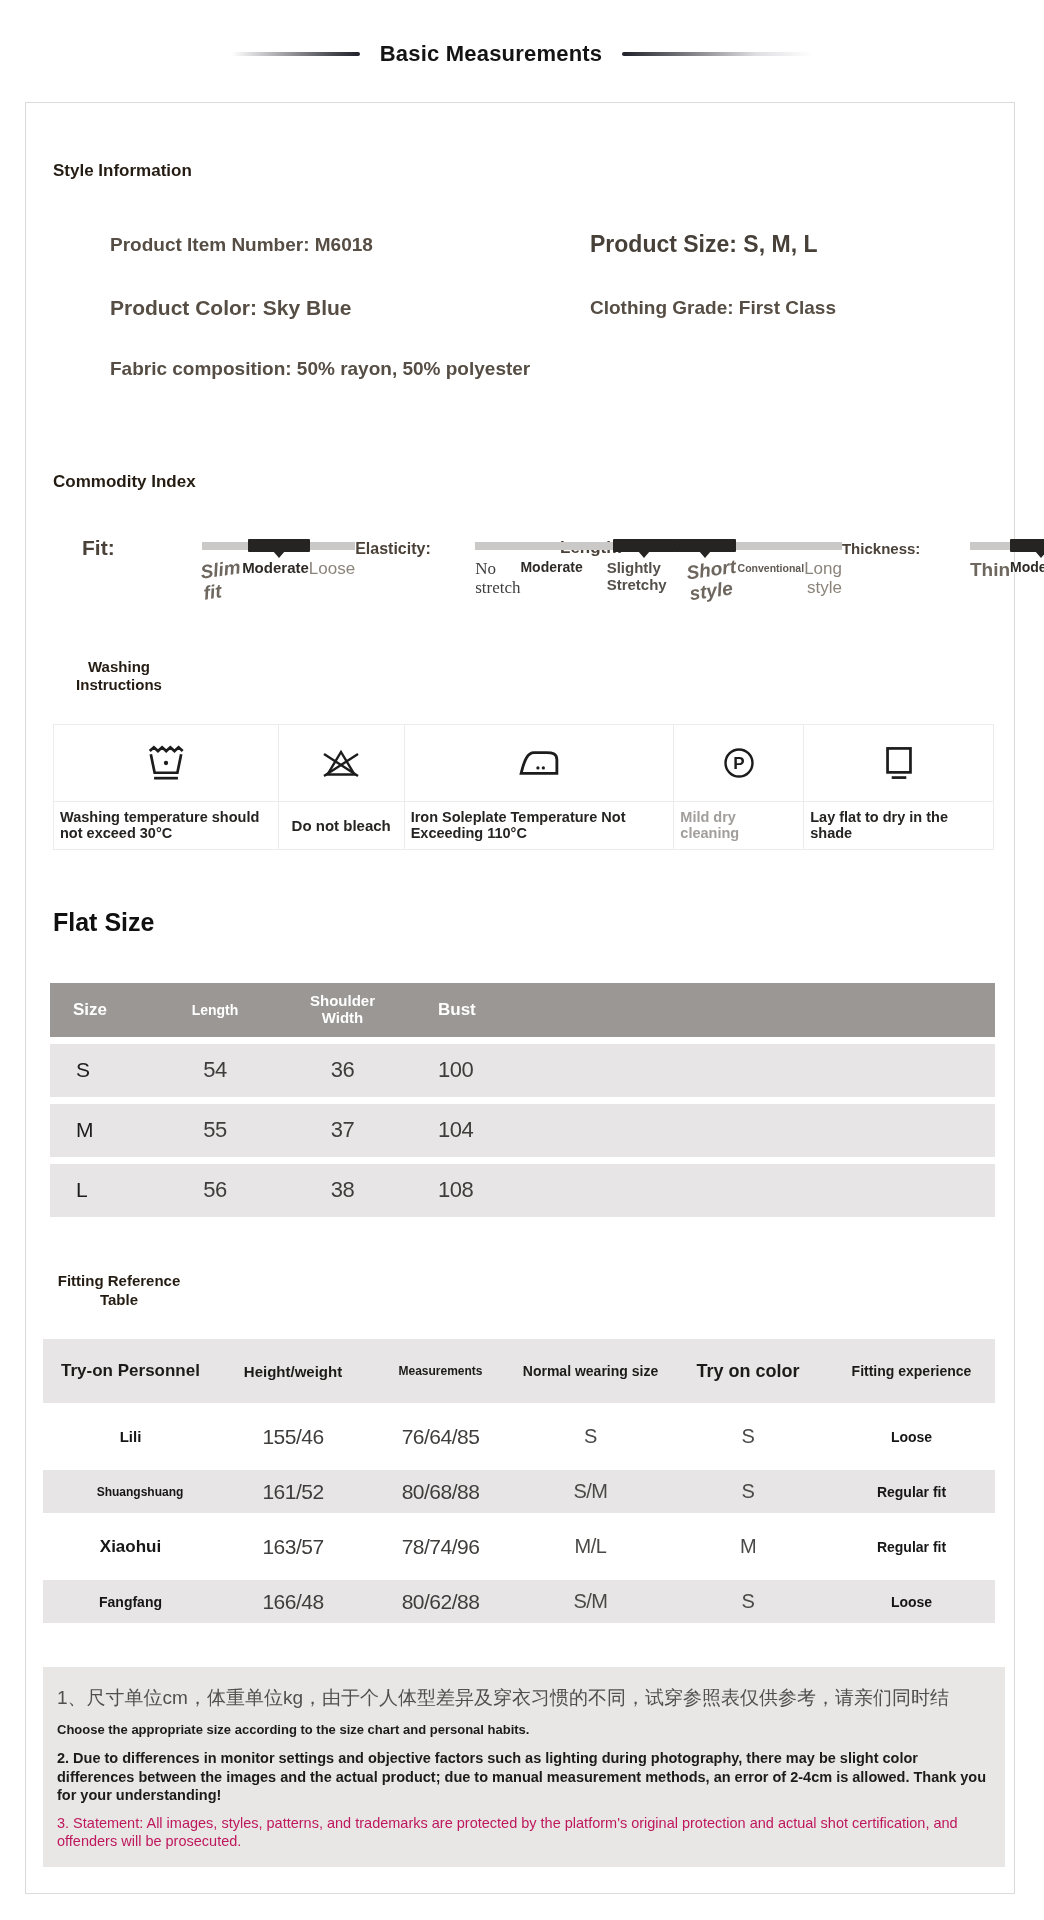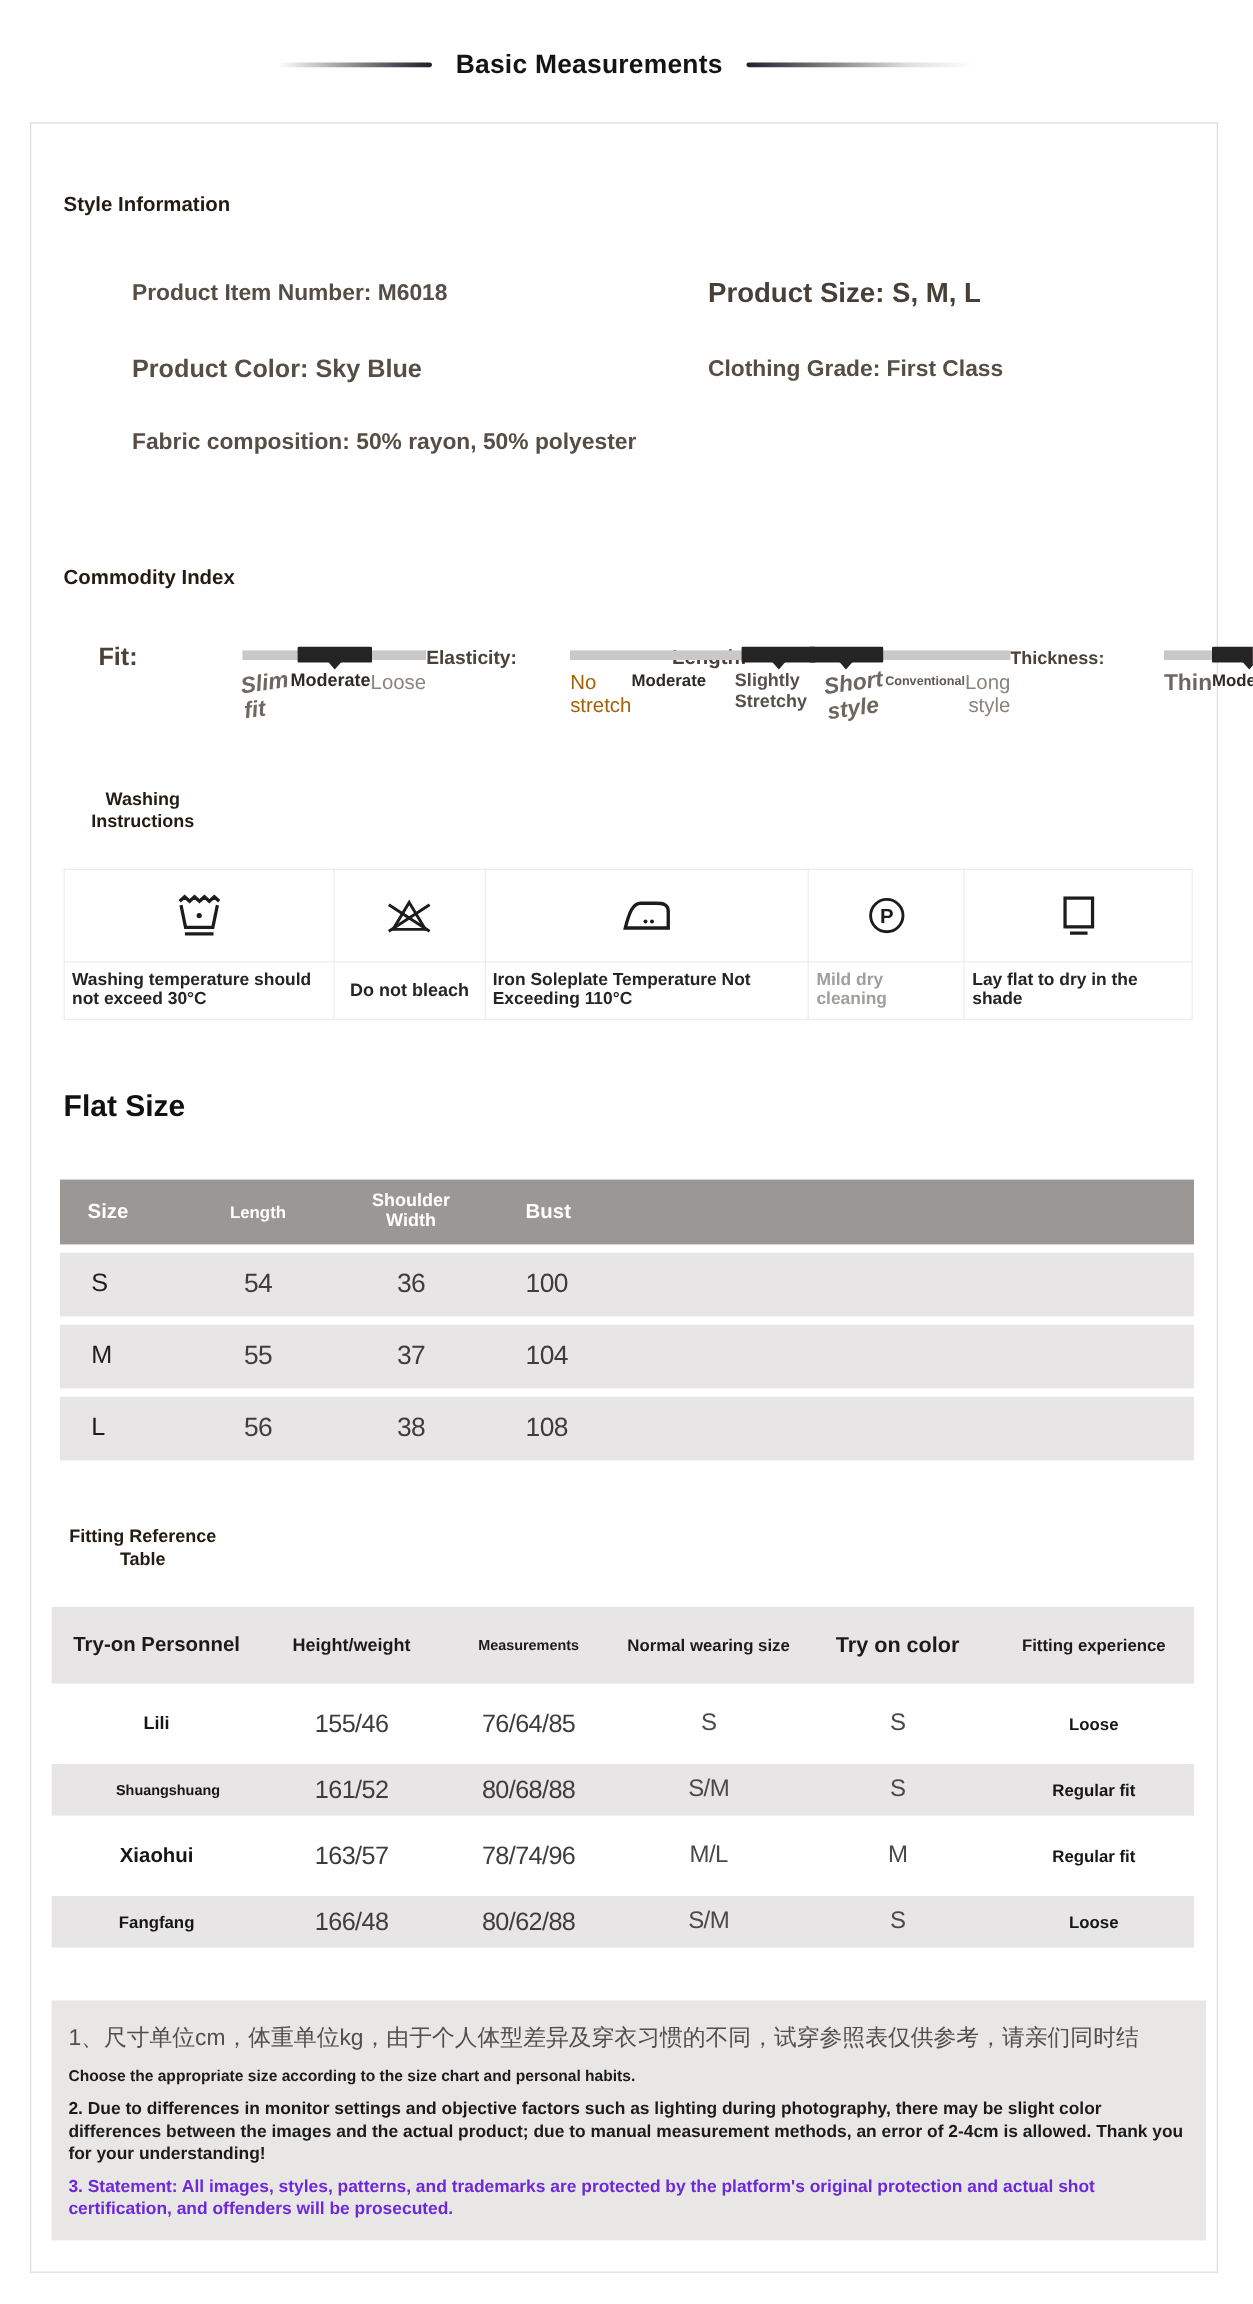--- a/index.html
+++ b/index.html
@@ -57,21 +57,21 @@
   .indicator { position:absolute; top:-3px; width:62px; height:13px; background:#262422; border-radius:1px; }
   .indicator::after {
     content:""; position:absolute; left:50%; bottom:-6px; transform:translateX(-50%);
     border-left:6px solid transparent; border-right:6px solid transparent; border-top:7px solid #262422;
   }
   .track-labels { display:flex; justify-content:space-between; margin-top:10px; line-height:1.1; }
   .tl { display:block; }
   .tl.italic-rot { font-style:italic; font-weight:bold; color:#6e675f; font-size:19px; transform:rotate(-8deg); max-width:70px; }
   .tl.mid-bold { font-weight:bold; color:#2e2b27; font-size:15px; align-self:flex-start; text-align:center; }
   .tl.gray-lg { color:#8b847b; font-size:17px; text-align:right; }
-  .tl.gray-wrap { color:#a16207; font-size:17px; max-width:78px; }
+  .tl.gray-wrap { color:#404040; font-size:17px; max-width:78px;font-family:Liberation Serif, serif; }
   .tl.bold-wrap { font-weight:bold; color:#55504a; font-size:15px; max-width:80px; text-align:left;margin-left:24px; }
   .tl.tiny { font-size:10.5px; font-weight:bold; color:#5f5952; align-self:flex-start; margin-top:3px; }
   .tl.thin-label { font-weight:bold; color:#6e675f; font-size:19px; }
   .tl.thick-label { font-weight:bold; color:#33302c; font-size:16px; text-align:right; }
   .tl.mid-sm { font-weight:bold; color:#2e2b27; font-size:14px; text-align:center; }
 
   
   .washing-label { margin-top:42px; width:132px; text-align:center; font-size:15px; font-weight:bold; color:#241c13; line-height:1.2; }
   .washing-table { margin-top:30px; border-collapse:collapse; width:941px; }
   .washing-table td { border:1px solid #ececea; }
@@ -115,21 +115,21 @@
   .ft-row.r3 .name { font-size:14px; }
   .ft-row .num { font-size:21px; color:#3f3d3b; letter-spacing:-.5px; }
   .ft-row .size { font-size:20px; color:#4b4947; letter-spacing:-.5px; }
   .ft-row .exp { font-size:14px; font-weight:bold; color:#161616; }
 
   
   .notes { margin-top:44px; margin-left:-10px; width:962px; background:#e9e7e6; padding:18px 14px 16px 14px; }
   .note-line1 { font-size:19px; color:#514f4d; white-space:nowrap; overflow:hidden; margin-bottom:11px; }
   .note-line2 { font-size:13px; font-weight:bold; color:#1b1b1b; margin-bottom:12px; }
   .note-line3 { font-size:14.5px; font-weight:bold; color:#1b1b1b; line-height:1.28; margin-bottom:9px; }
-  .note-line4 { font-size:14.5px; font-weight:bold; color:#6d28d9; line-height:1.28; }
+  .note-line4 { font-size:14.5px; font-weight:normal; color:#be185d; line-height:1.28; }
 </style>
 </head>
 <body>
 
 <div class="header-row">
   <span class="deco-line left"></span>
   <h1 class="page-title">Basic Measurements</h1>
   <span class="deco-line right"></span>
 </div>
 

